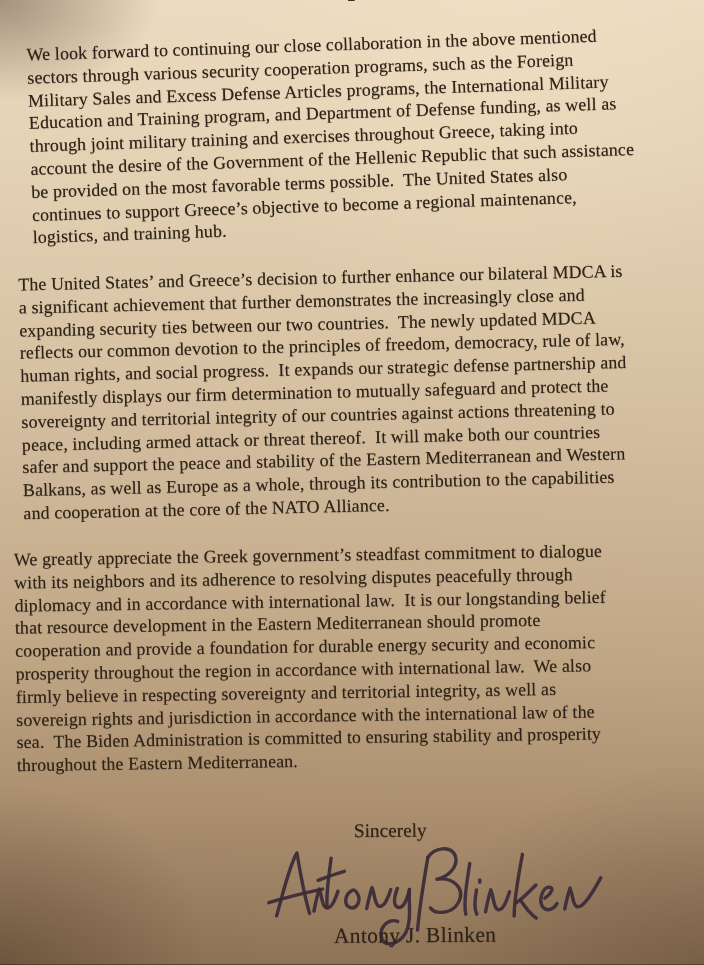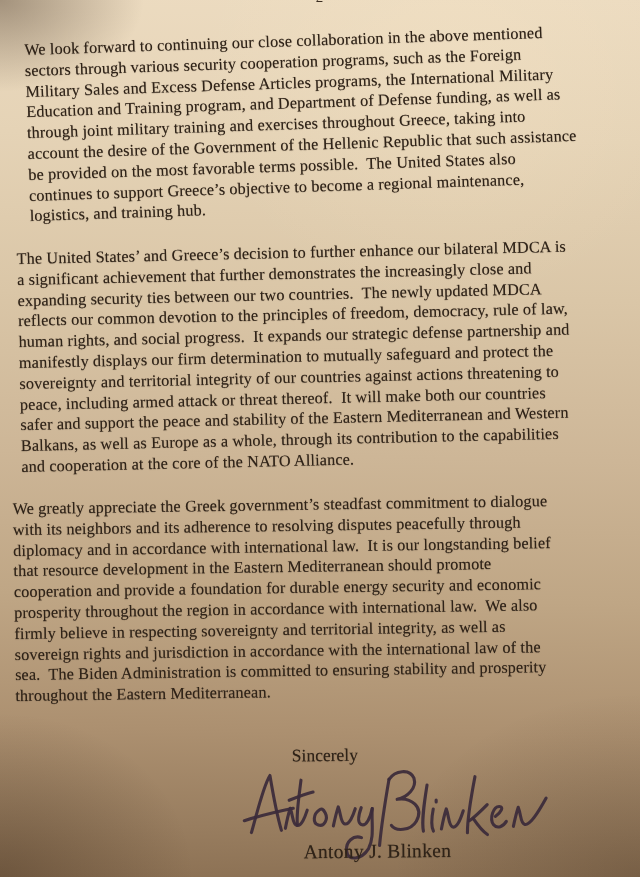--- a/index.html
+++ b/index.html
@@ -27,21 +27,21 @@
     color:#2f2318;
     font-size:16.2px;line-height:20.8px;letter-spacing:0.15px;
     text-shadow:0 0.3px 0.7px rgba(47,35,24,0.55);
   }
   .line{white-space:pre;}
   .para1{top:40px;left:27px;transform:rotate(-1.9deg);transform-origin:0 50%;}
   .para2{top:249px;left:19px;transform:rotate(-1.3deg);transform-origin:0 50%;}
   .para3{top:499px;left:14px;transform:rotate(-0.85deg);transform-origin:0 50%;}
   .closing{position:absolute;left:0;top:0;width:640px;height:877px;transform:rotate(-0.5deg);}
   .sincerely{
-    position:absolute;left:289px;top:745px;
+    position:absolute;left:319px;top:745px;
     font-size:17.5px;color:#2f2318;
     text-shadow:0 0.3px 0.7px rgba(47,35,24,0.55);
   }
   .typed-name{
     position:absolute;left:300px;top:841px;
     font-size:19.5px;color:#2f2318;letter-spacing:0.3px;
     text-shadow:0 0.3px 0.7px rgba(47,35,24,0.55);
   }
   .signature{
     position:absolute;left:240px;top:768px;

